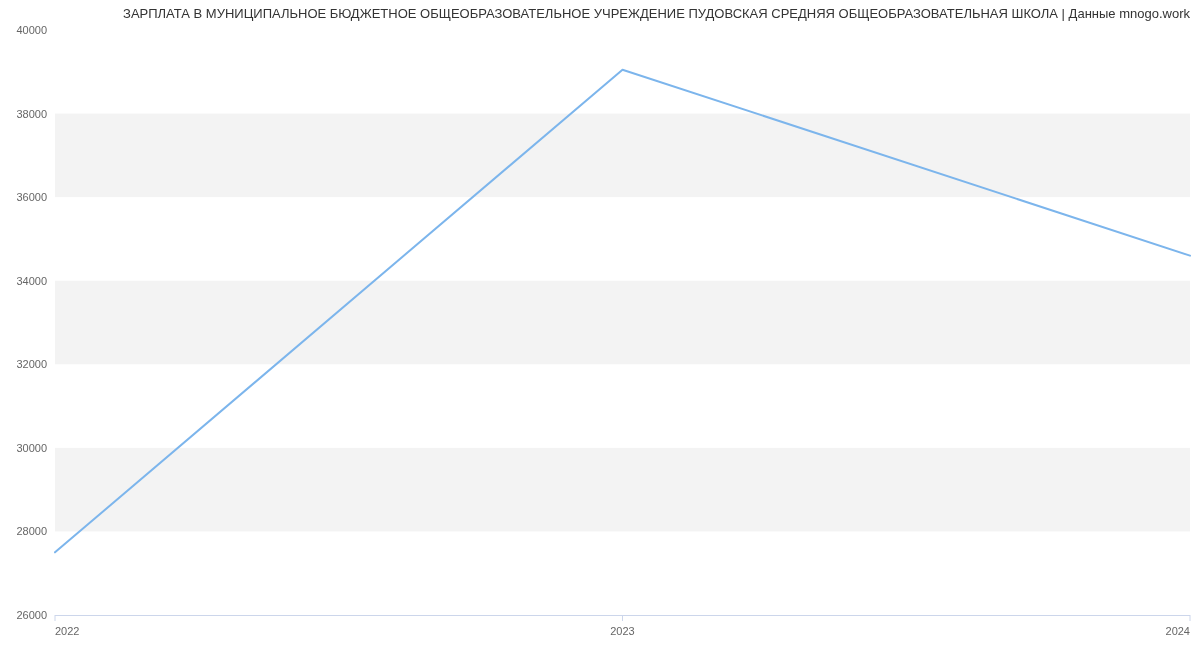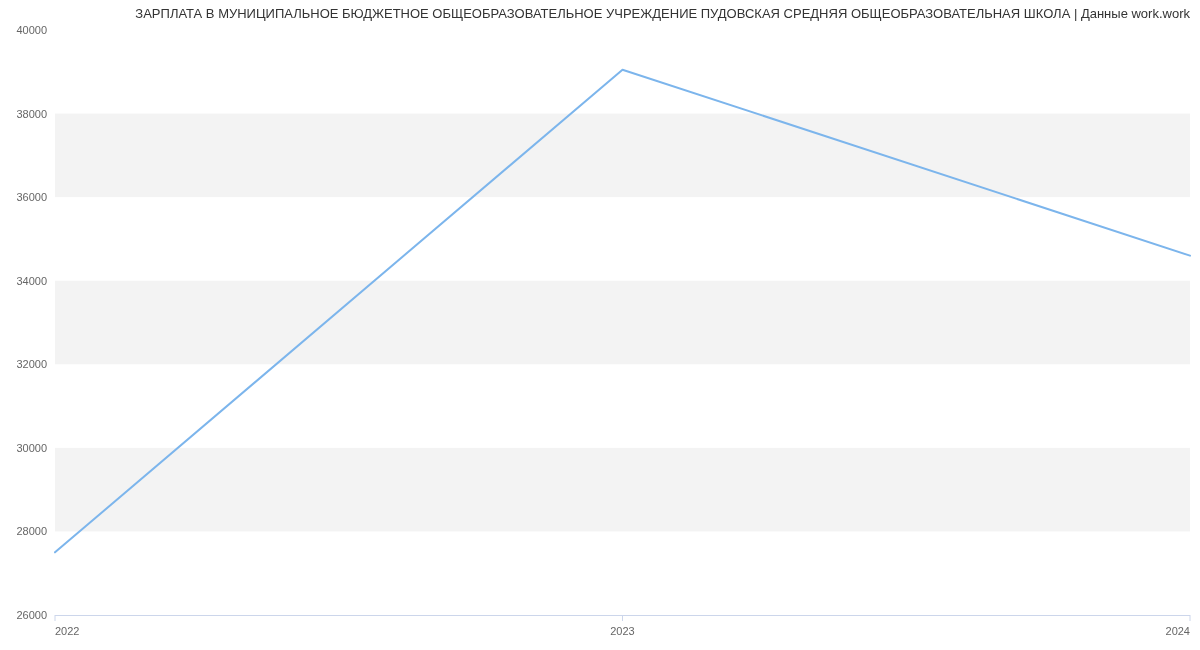--- a/index.html
+++ b/index.html
@@ -47,21 +47,21 @@
   }
   .xtick-mark {
     stroke: #ccd6eb;
     stroke-width: 1;
   }
 </style>
 </head>
 <body>
 
 <div class="chart-wrap">
-  <div class="title">ЗАРПЛАТА В МУНИЦИПАЛЬНОЕ БЮДЖЕТНОЕ ОБЩЕОБРАЗОВАТЕЛЬНОЕ УЧРЕЖДЕНИЕ ПУДОВСКАЯ СРЕДНЯЯ ОБЩЕОБРАЗОВАТЕЛЬНАЯ ШКОЛА | Данные work.work</div>
+  <div class="title">ЗАРПЛАТА В МУНИЦИПАЛЬНОЕ БЮДЖЕТНОЕ ОБЩЕОБРАЗОВАТЕЛЬНОЕ УЧРЕЖДЕНИЕ ПУДОВСКАЯ СРЕДНЯЯ ОБЩЕОБРАЗОВАТЕЛЬНАЯ ШКОЛА | Данные mnogo.work</div>
 
   <svg id="chart-svg" width="1200" height="650">
     <g id="bands">
         <rect x="55" y="447.8571428571429" width="1135" height="83.57142857142856" class="band"></rect>
         <rect x="55" y="280.7142857142857" width="1135" height="83.57142857142861" class="band"></rect>
         <rect x="55" y="113.57142857142861" width="1135" height="83.5714285714285" class="band"></rect>
       </g>
     <g id="ygrid"></g>
     <g id="yticks">
         <g class="ytick">

